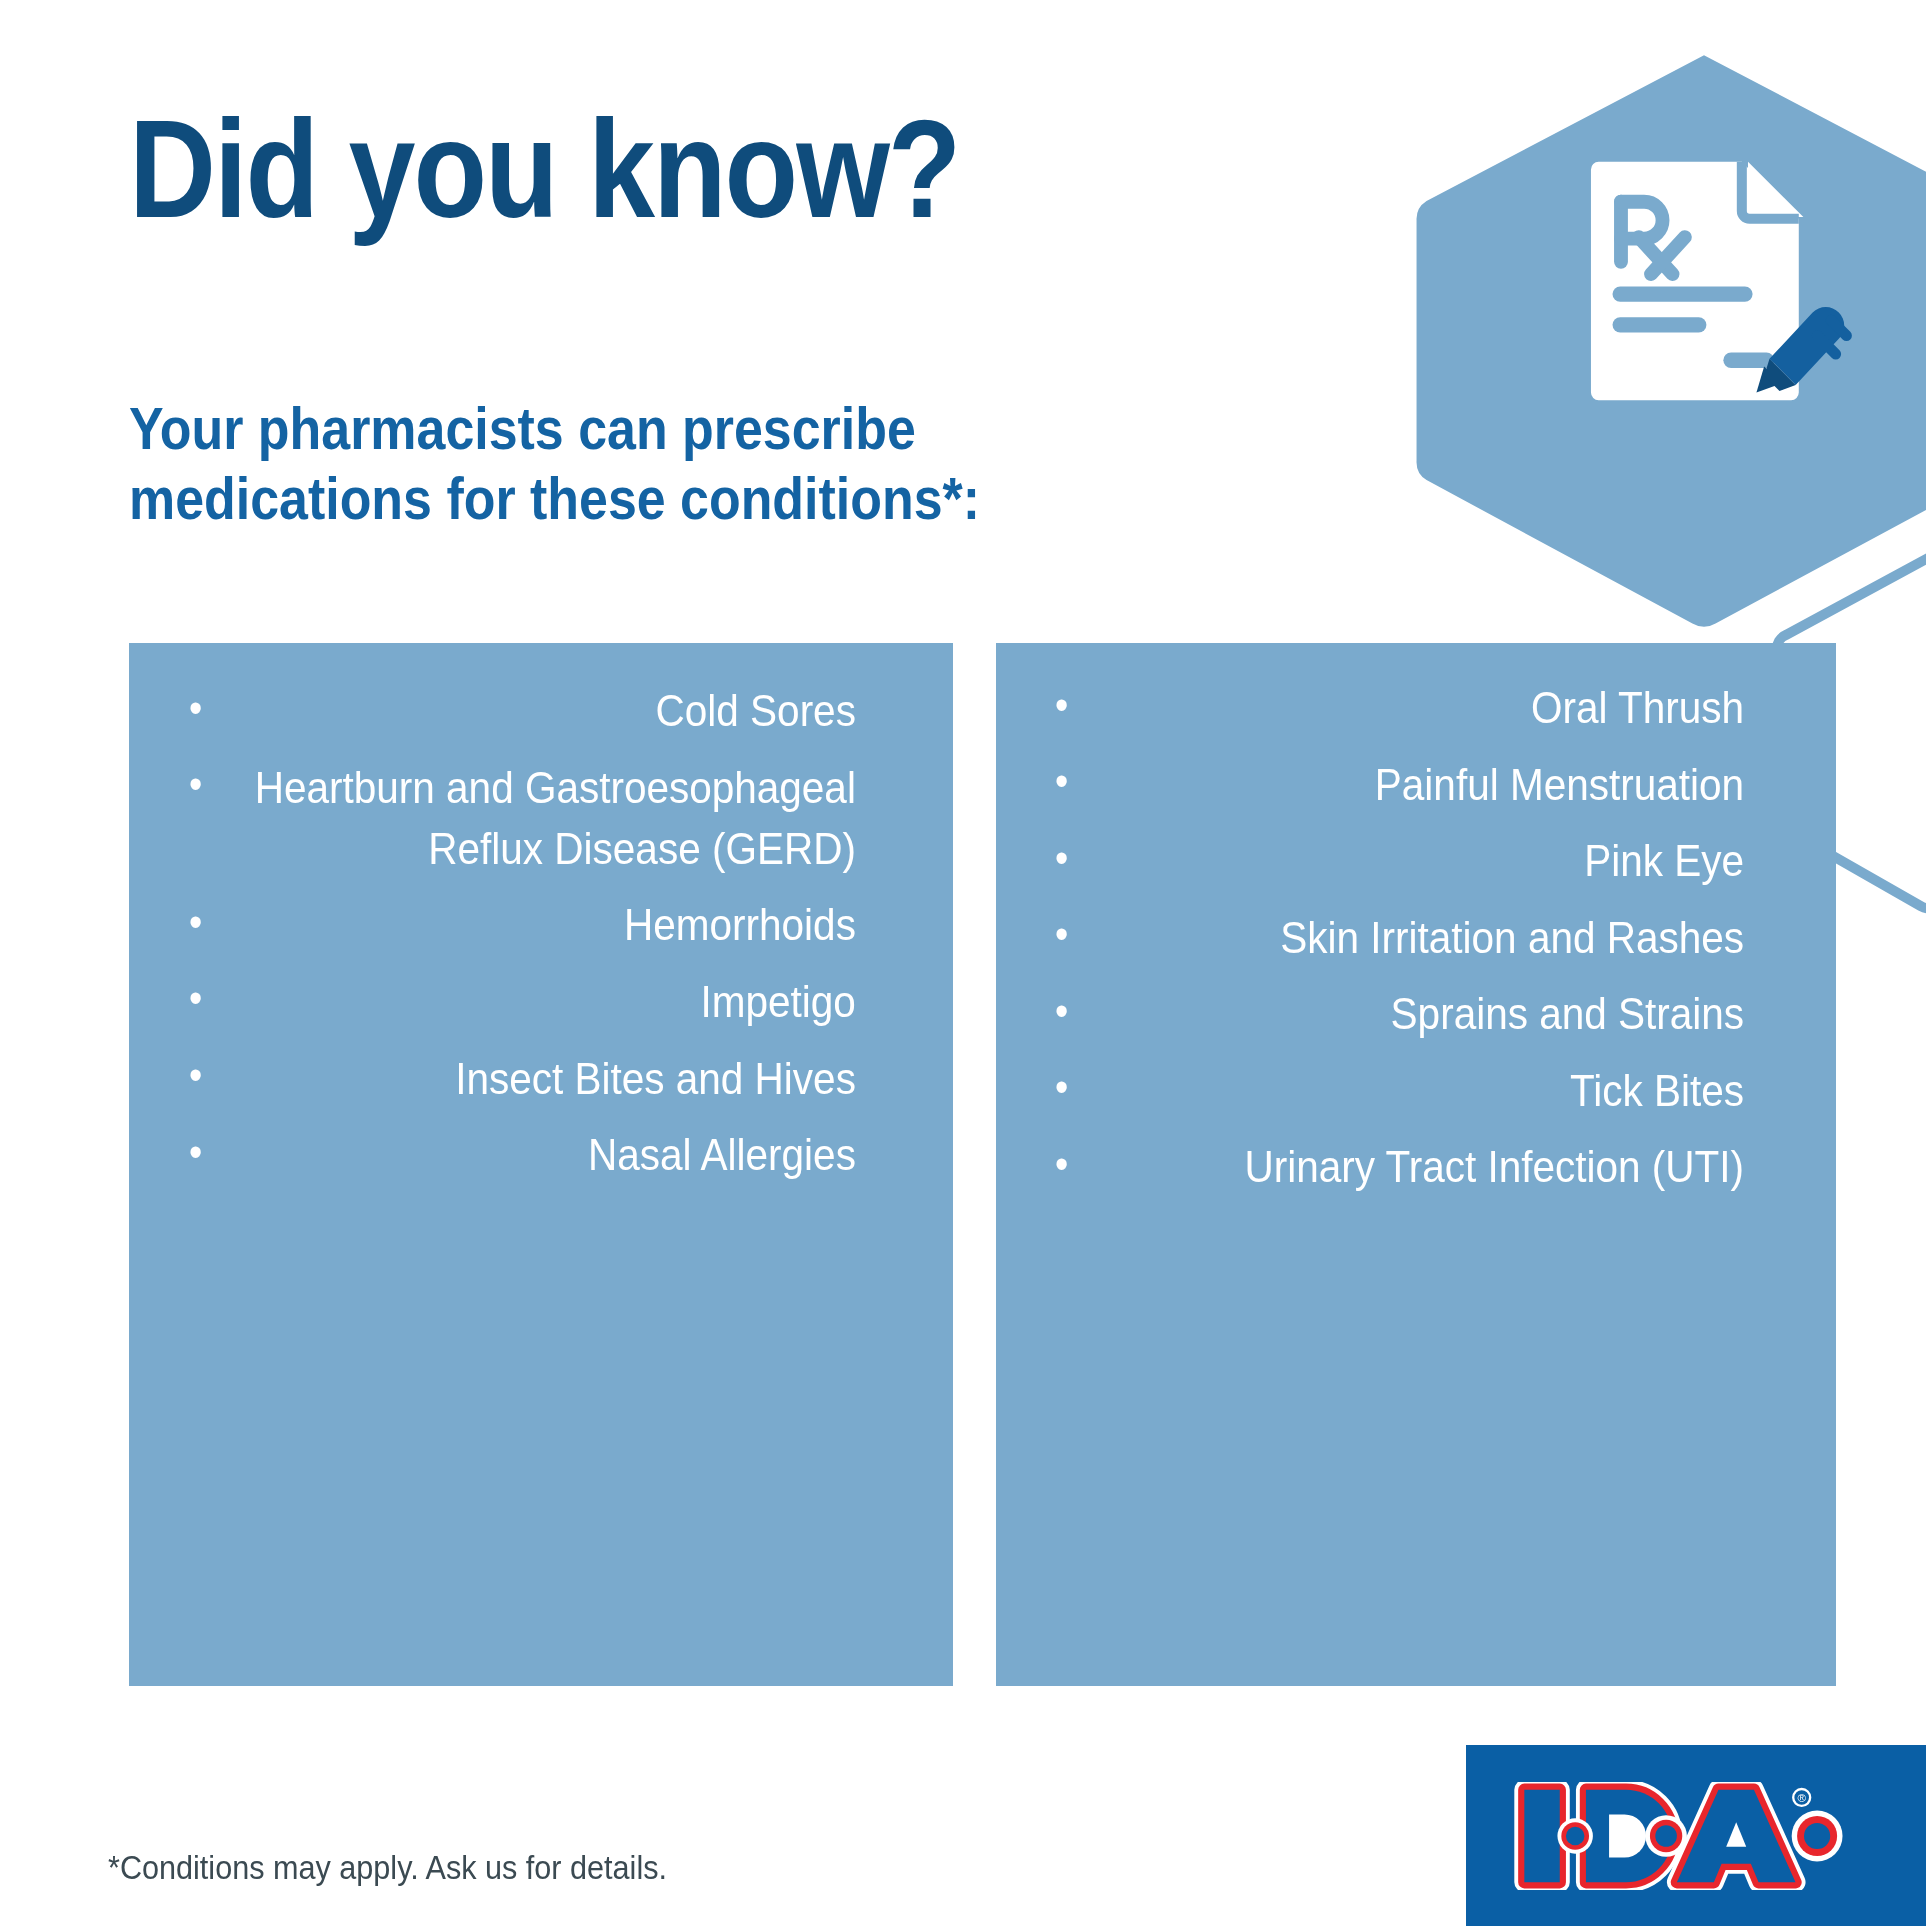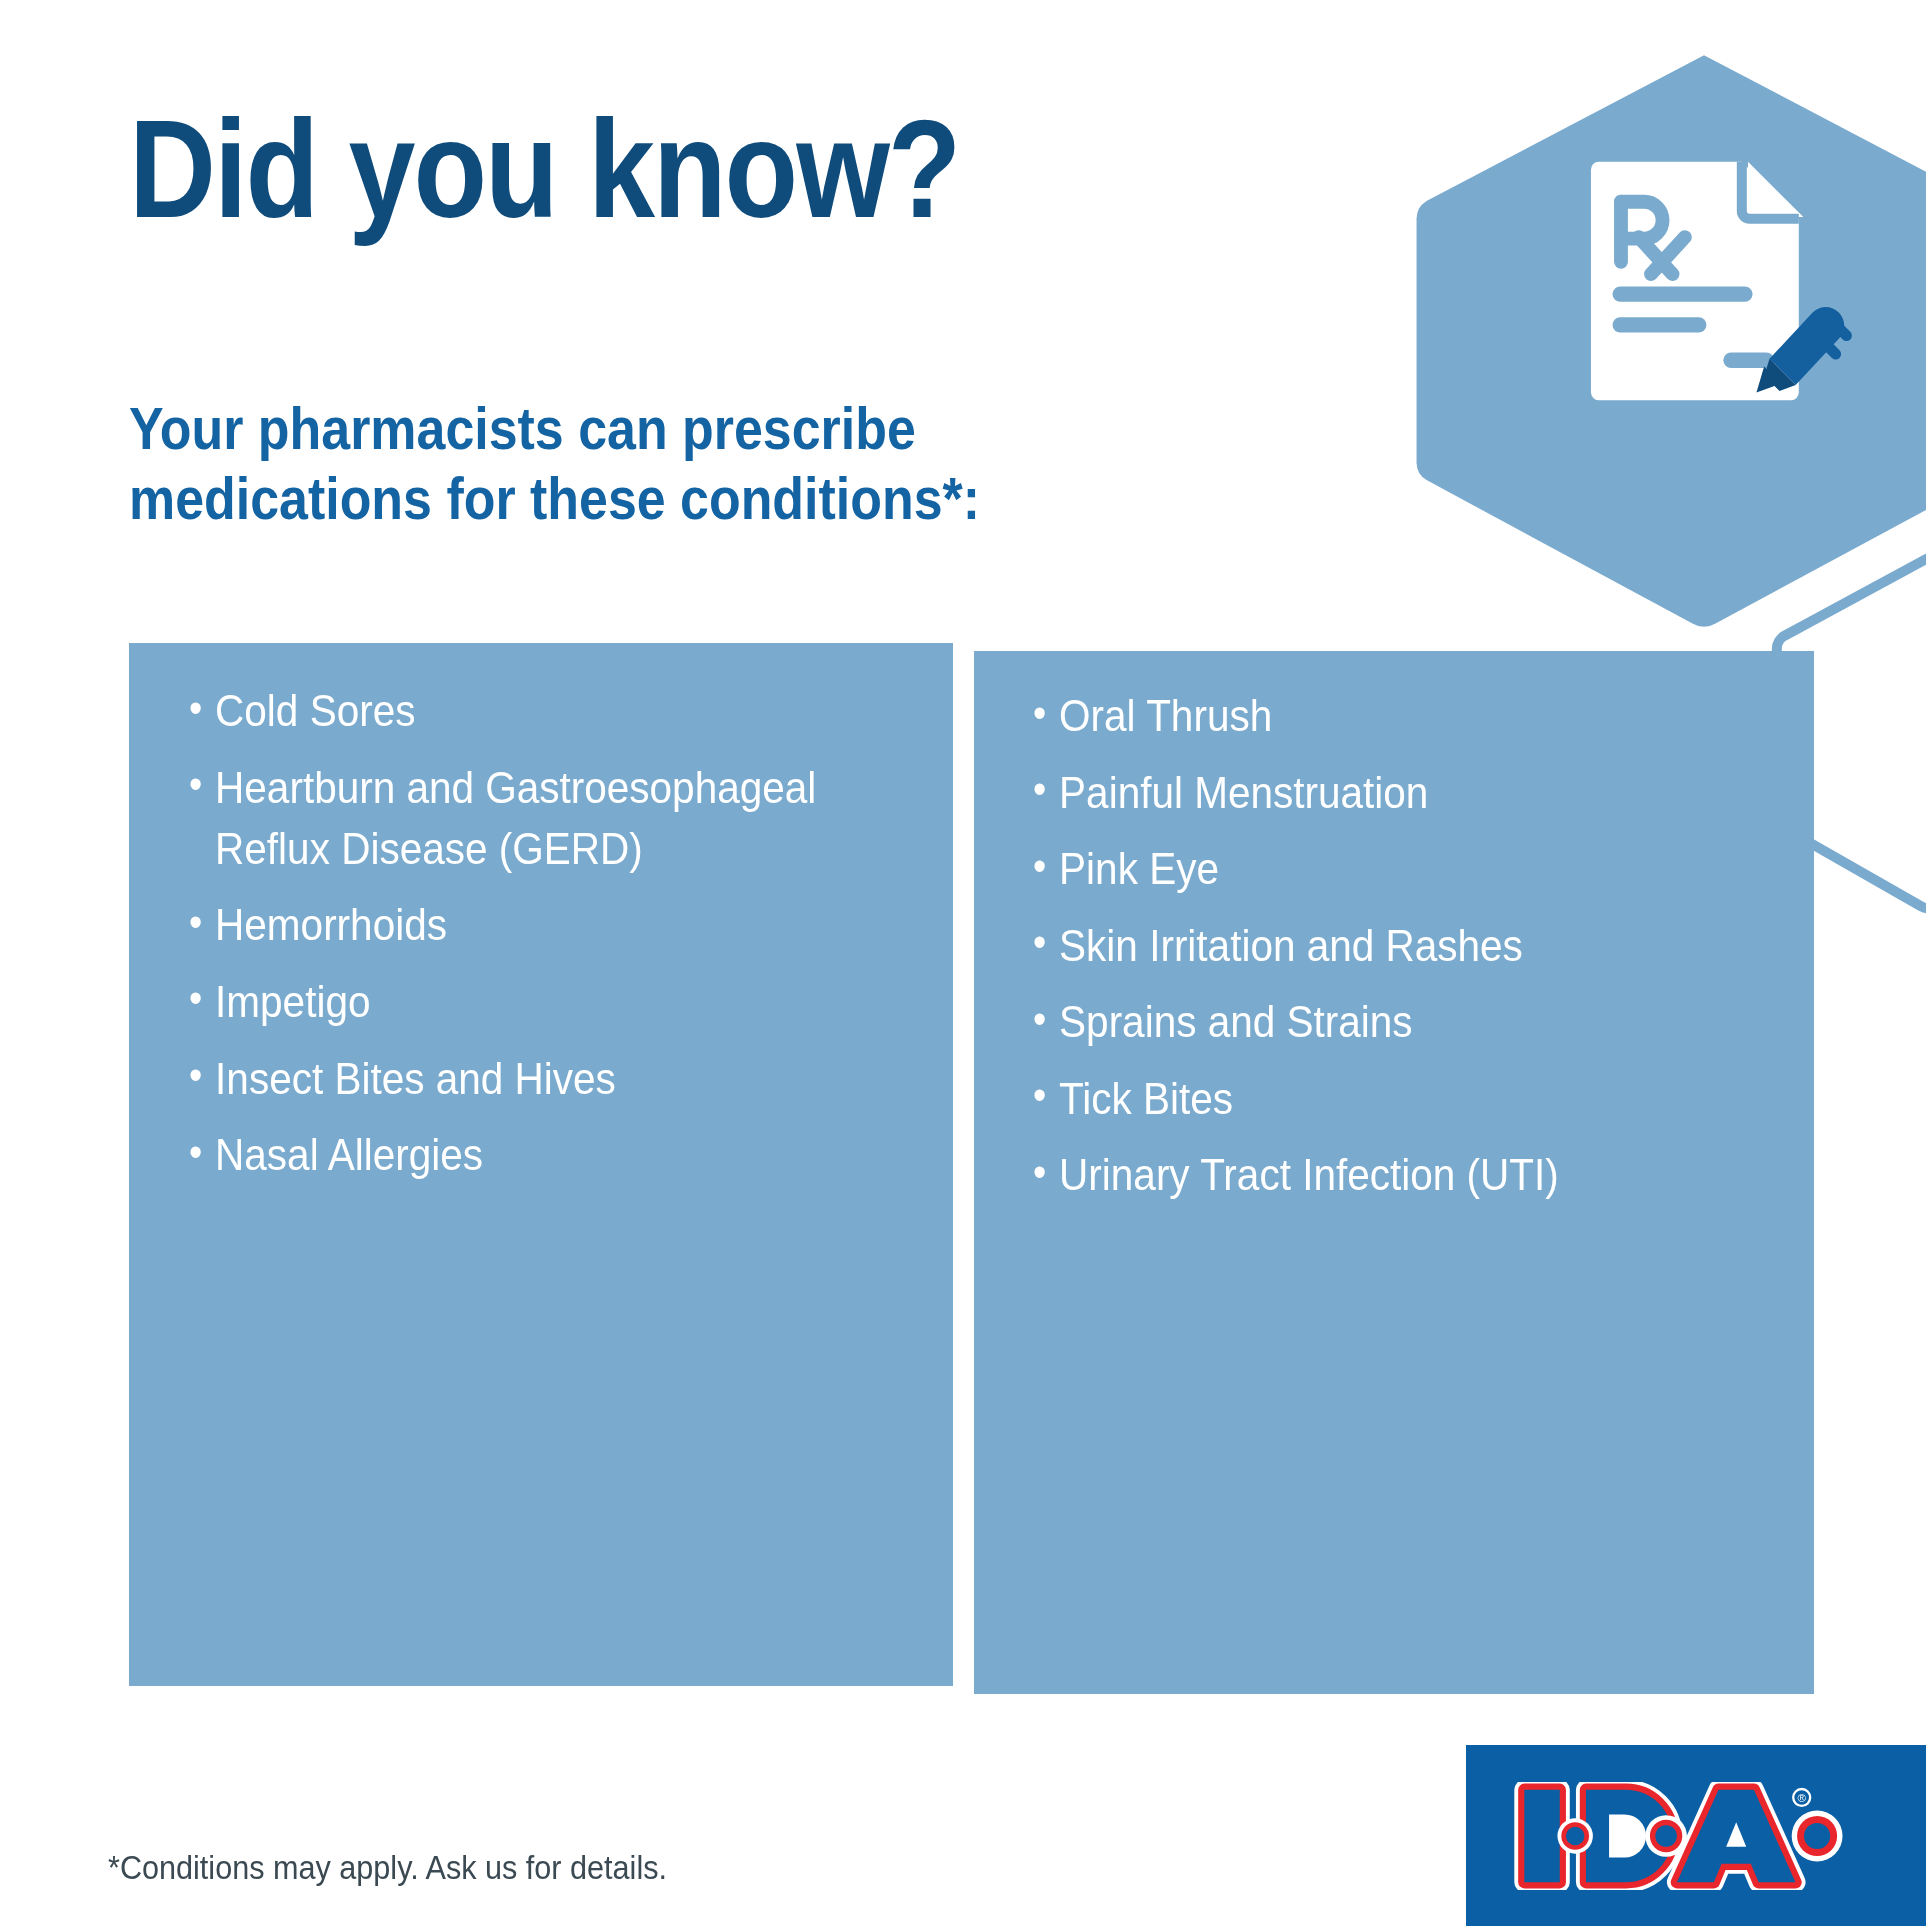--- a/index.html
+++ b/index.html
@@ -70,29 +70,30 @@
   .subtitle div { white-space: nowrap; }
 
   
   .panel {
     position: absolute;
     top: 643px;
     height: 1043px;
     background: #7aaacd;
   }
   .panel-left  { left: 129px;  width: 824px; }
-  .panel-right { left: 974px; width: 840px; margin-top: 8px; }
+  .panel-right { left: 996px; width: 840px; }
 
   .cond-list {
     list-style: none;
     margin: 0;
     padding: 0;
     color: #ffffff;
     font-size: 45px;
     line-height: 1.36;
+    text-align: right;
   }
   .panel-left .cond-list  { padding: 37px 23px 0 60px; }
   .panel-right .cond-list { padding: 34px 15.4px 0 59px; }
 
   .cond-list li {
     position: relative;
     padding-left: 29px;
     margin-bottom: 15.4px;
     transform: scaleX(0.9);
     transform-origin: left center;

